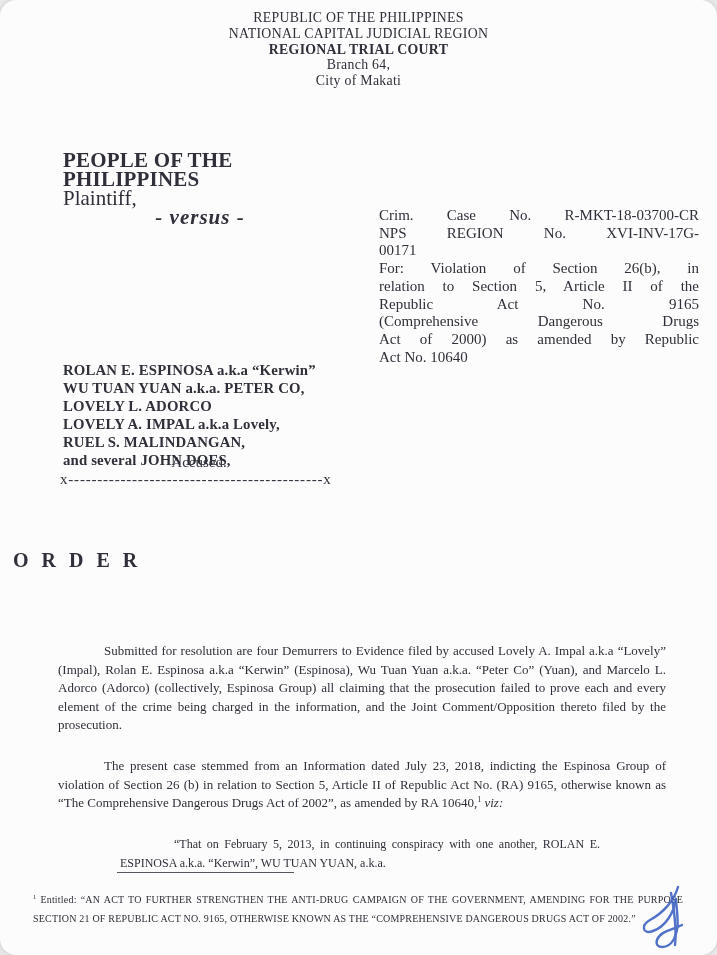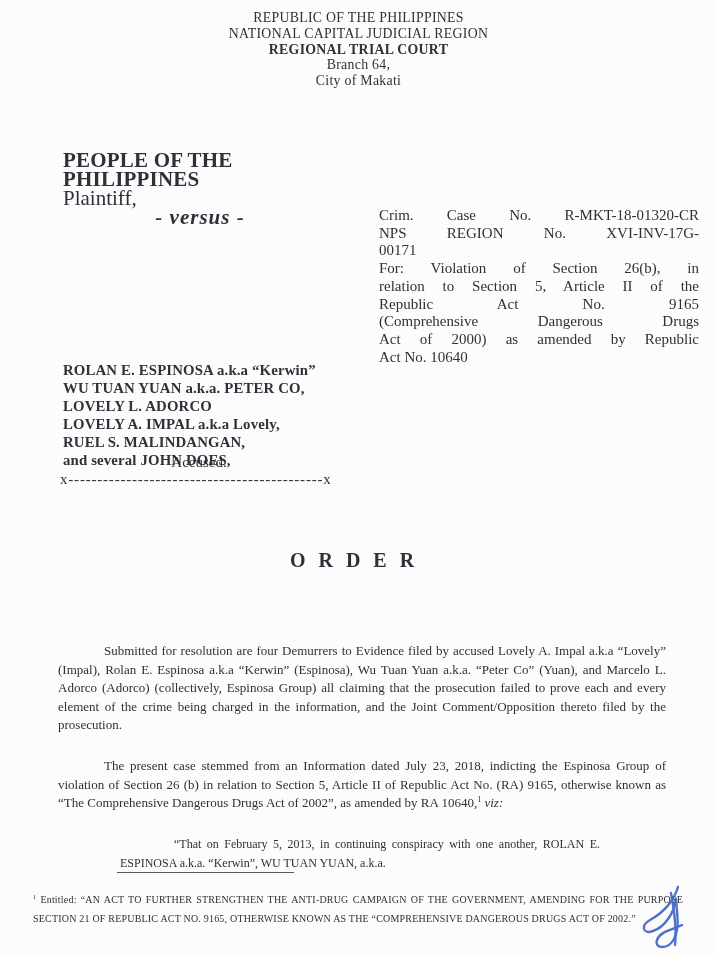--- a/index.html
+++ b/index.html
@@ -5,42 +5,43 @@
   html,body{margin:0;padding:0;background:#e9e9e9;}
   .page{
     position:relative;
     width:717px;height:955px;
     margin:0 auto;
     background:#fcfcfc;
     color:#2f3039;
     font-family:"Liberation Serif","DejaVu Serif",serif;
     overflow:hidden;
     box-shadow:0 0 4px rgba(0,0,0,.15);
+    border-radius:16px;
   }
   .b{font-weight:bold;}
   
   .court-header{
     position:absolute;top:10px;left:0;right:0;
     text-align:center;font-size:13.8px;line-height:15.8px;letter-spacing:.3px;
   }
   
   .party-block{position:absolute;top:151px;left:63px;width:274px;font-size:21px;line-height:19px;}
   .plaintiff-name{font-weight:bold;letter-spacing:.2px;}
   .plaintiff-label{text-align:left;padding-right:4px;}
   .versus-line{text-align:center;font-weight:bold;font-style:italic;letter-spacing:1px;}
   
   .case-info{position:absolute;top:207px;left:379px;width:320px;font-size:15px;line-height:17.7px;}
   .case-info .jl{text-align:justify;text-align-last:justify;}
   
   .accused-block{position:absolute;top:353px;left:63px;width:290px;font-size:14.8px;line-height:18px;font-weight:bold;letter-spacing:.15px;margin-top:8px;}
   .accused-label{position:absolute;top:454px;left:63px;width:272px;text-align:center;font-size:15px;}
   .x-separator{position:absolute;top:471px;left:60px;font-size:15px;letter-spacing:.8px;white-space:nowrap;}
   
-  .order-title{position:absolute;top:549px;left:0;right:0;text-align:center;
-    font-weight:bold;font-size:20px;letter-spacing:13px;}
+  .order-title{position:absolute;top:549px;left:0;right:0;
+    font-weight:bold;font-size:20px;letter-spacing:13px;padding-left:13px;}
   
   .para{position:absolute;left:58px;width:608px;font-size:13px;line-height:18.6px;text-align:justify;text-indent:46px;}
   .para-1{top:629px;}
   .para-2{top:744px;}
   .viz-em{font-style:italic;}
   sup{font-size:.62em;line-height:0;vertical-align:super;}
   .quote-block{position:absolute;top:823px;left:120px;width:480px;font-size:12px;line-height:19px;text-align:justify;text-indent:54px;}
   
   .footnote-sep{position:absolute;top:872px;left:117px;width:177px;border-top:1.6px solid #55565e;}
   .footnote{position:absolute;top:880px;left:33px;width:650px;font-size:10px;line-height:19.3px;text-align:justify;letter-spacing:.2px;}
@@ -60,21 +61,21 @@
     <div>City of Makati</div>
   </div>
 
   <div class="party-block">
     <div class="plaintiff-name">PEOPLE OF THE PHILIPPINES</div>
     <div class="plaintiff-label">Plaintiff,</div>
     <div class="versus-line">- versus -</div>
   </div>
 
   <div class="case-info">
-    <div class="jl">Crim. Case No. R-MKT-18-01320-CR</div>
+    <div class="jl">Crim. Case No. R-MKT-18-03700-CR</div>
     <div class="jl">NPS REGION No. XVI-INV-17G-</div>
     <div>00171</div>
     <div class="jl">For: Violation of Section 26(b), in</div>
     <div class="jl">relation to Section 5, Article II of the</div>
     <div class="jl">Republic Act No. 9165</div>
     <div class="jl">(Comprehensive Dangerous Drugs</div>
     <div class="jl">Act of 2000) as amended by Republic</div>
     <div>Act No. 10640</div>
   </div>
 

